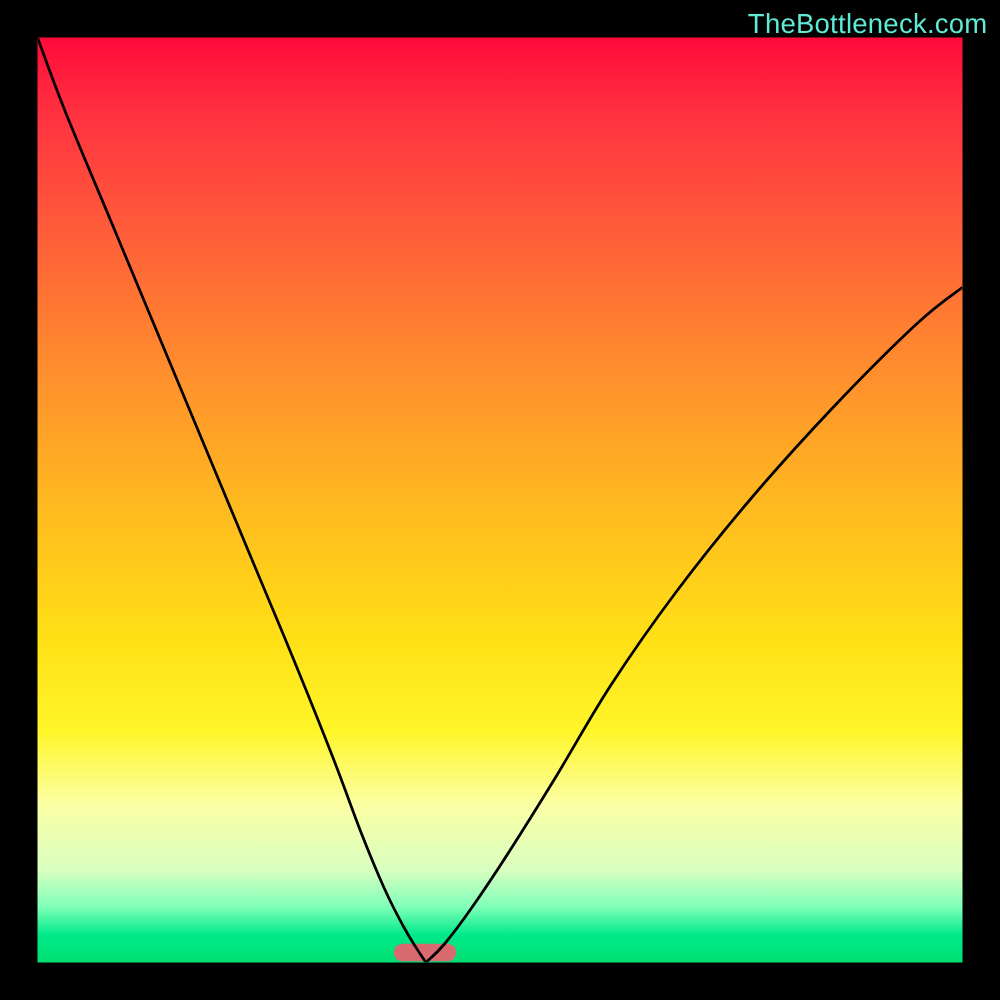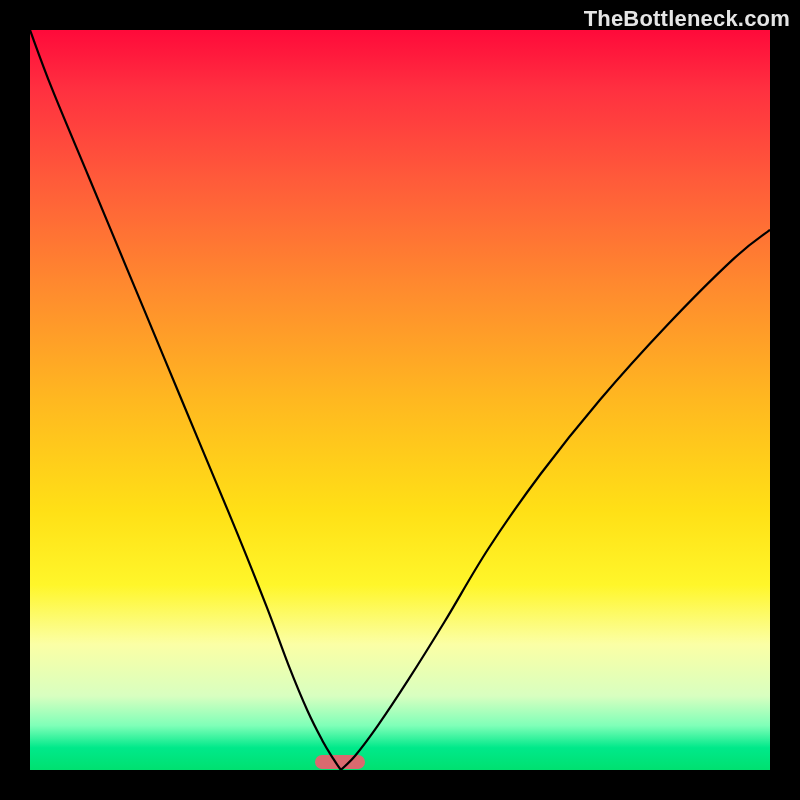--- a/index.html
+++ b/index.html
@@ -23,22 +23,22 @@
         #7fffb8 94%,
         #00e98a 97%,
         #00e070 100%);
     }
     .watermark {
       position: absolute;
       top: 6px;
       right: 10px;
       font-family: Arial, Helvetica, sans-serif;
       font-size: 22px;
-      font-weight: 700;
-      color: #e5e5e5;
+      font-weight: 400;
+      color: #5eead4;
       letter-spacing: 0.2px;
       user-select: none;
     }
     .pill {
       position: absolute;
       background: #d96a6f;
       border-radius: 10px;
     }
     .curve-svg {
       position: absolute;

